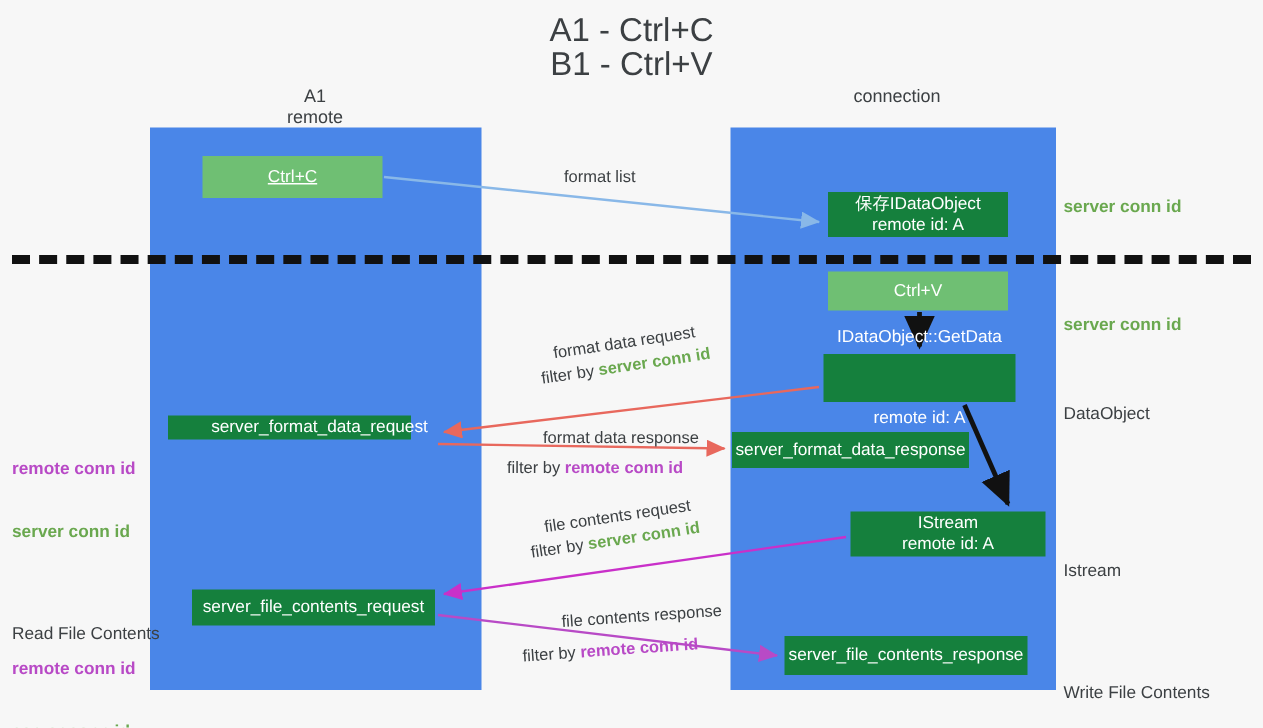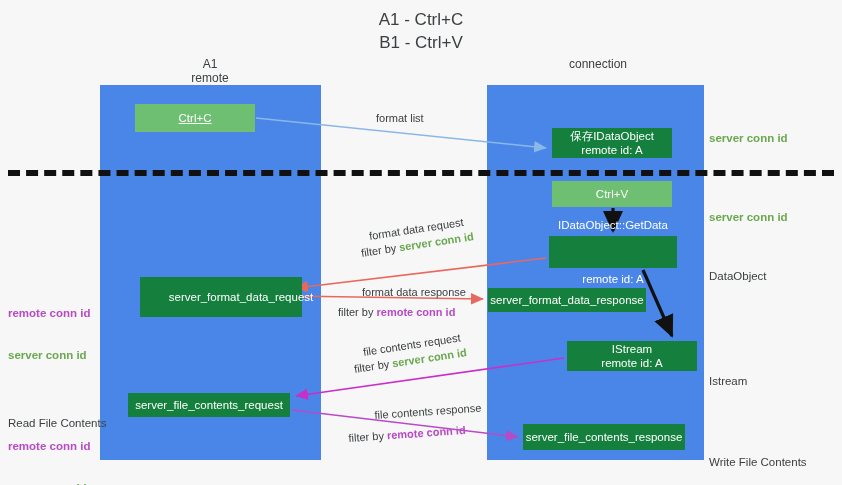--- a/index.html
+++ b/index.html
@@ -9,21 +9,21 @@
     font-family:"Liberation Sans","DejaVu Sans",sans-serif;
     position:relative;overflow:hidden;
     -webkit-font-smoothing:antialiased;
   }
   .stage{position:absolute;left:0;top:0;width:842px;height:485px;}
   .abs{position:absolute;}
 
   
   #title{
     left:0;top:8px;width:842px;text-align:center;
-    font-size:17px;color:#3c4043;line-height:23px;
+    font-size:22px;color:#3c4043;line-height:23px;
   }
   #title div{white-space:pre;}
 
   
   .col-head{
     text-align:center;font-size:12px;color:#3c4043;line-height:14px;
   }
   #head-a1{left:130px;top:57px;width:160px;}
   #head-b1{left:518px;top:57px;width:160px;}
 
@@ -48,21 +48,21 @@
   }
   .box.green{background:#6aa84f;background:#6fbf73;}
   .green{background:#77c383;}
   .orange{background:#15803d;}
   .box span{display:block;white-space:pre;}
 
   #box-ctrlc{left:135px;top:104px;width:120px;height:28px;text-decoration:underline;}
   #box-save{left:552px;top:128px;width:120px;height:30px;}
   #box-ctrlv{left:552px;top:181px;width:120px;height:26px;}
   #box-getdata{left:549px;top:236px;width:128px;height:32px;gap:40px;}
-  #box-fmtreq{left:140px;top:277px;width:162px;height:40px;padding-left:40px;}
+  #box-fmtreq{left:112px;top:277px;width:162px;height:16px;padding-left:40px;}
   #box-fmtresp{left:488px;top:288px;width:158px;height:24px;}
   #box-istream{left:567px;top:341px;width:130px;height:30px;}
   #box-filereq{left:128px;top:393px;width:162px;height:24px;}
   #box-fileresp{left:523px;top:424px;width:162px;height:26px;}
 
   
   .side{font-size:11.5px;line-height:14px;white-space:pre;}
   .green-t{color:#6aa84f;font-weight:bold;}
   .mag-t{color:#b84ac6;font-weight:bold;}
   .dark-t{color:#3c4043;margin-top:24px;}

